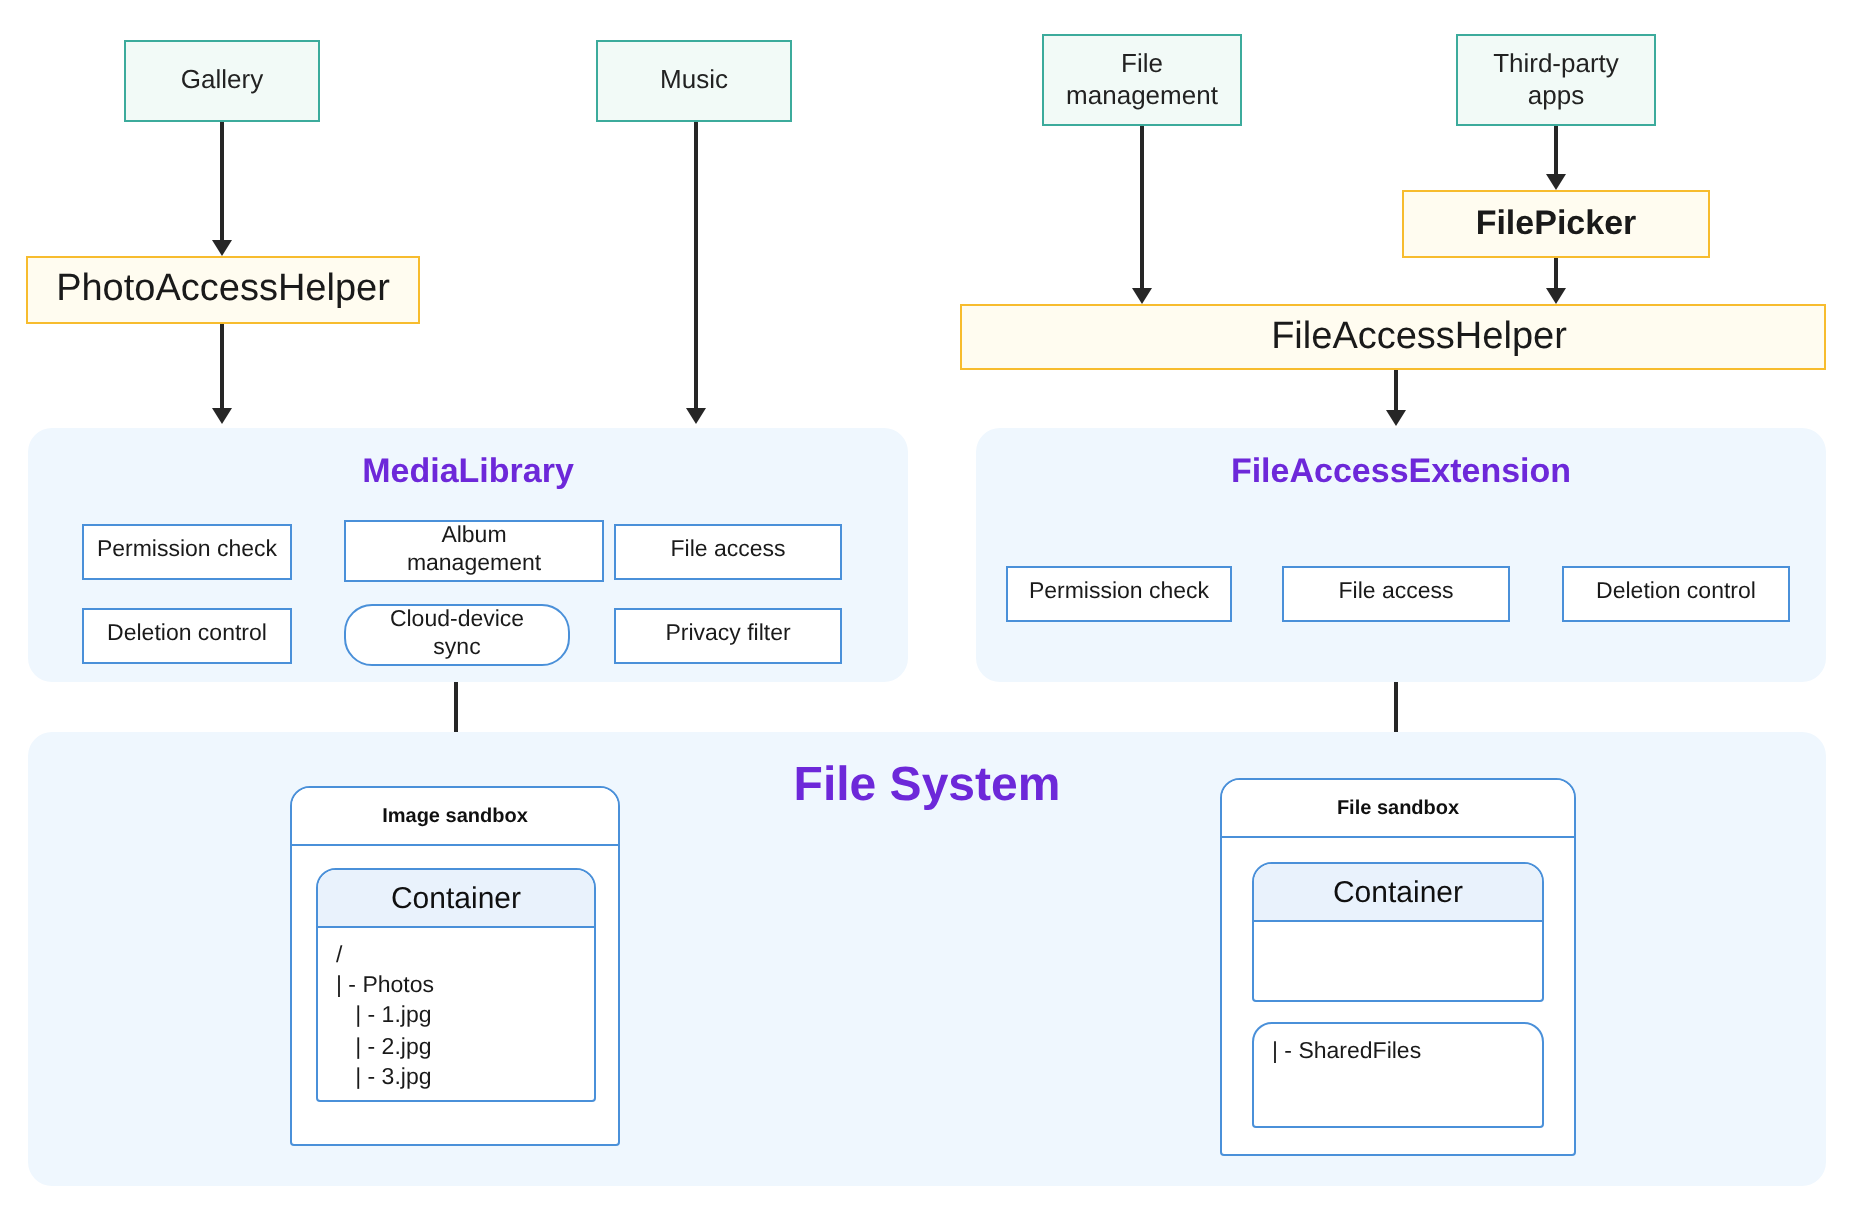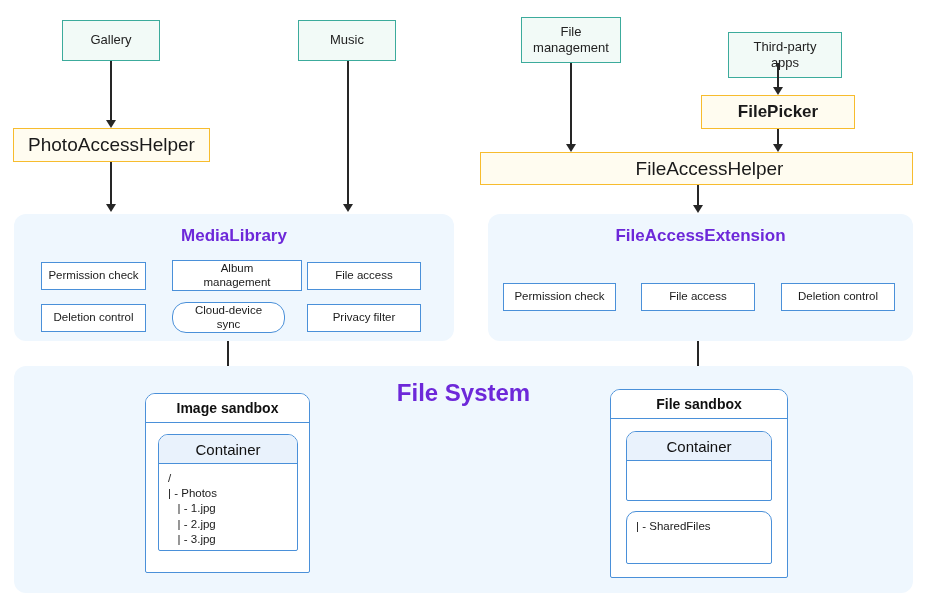--- a/index.html
+++ b/index.html
@@ -80,21 +80,21 @@
     position: absolute;
     left: 0; right: 0; top: 0;
     height: 28px;
     border-bottom: 1.3px solid #4a90d9;
     border-radius: 9px 9px 0 0;
     background: #ffffff;
     display: flex;
     align-items: center;
     justify-content: center;
     font-weight: bold;
-    font-size: 14px;
+    font-size: 10px;
     color: #101010;
   }
 
   
   .card {
     border: 1.2px solid #4a90d9;
     border-radius: 10px 10px 2px 2px;
     background: #ffffff;
     overflow: hidden;
   }
@@ -138,21 +138,21 @@
 
 <div class="abs app-box" style="left:298px; top:20px; width:98px; height:41px;">
   <span>Music</span>
 </div>
 
 <div class="abs app-box" style="left:521px; top:17px; width:100px; height:46px;">
   <span style="white-space: pre;">File
 management</span>
 </div>
 
-<div class="abs app-box" style="left:728px; top:32px; width:114px; height:46px;">
+<div class="abs app-box" style="left:728px; top:17px; width:100px; height:46px;">
   <span style="white-space: pre;">Third-party
 apps</span>
 </div>
 
 <div class="abs arrow-line" style="left:110px; top:61px; height:60px;"></div>
 <div class="abs arrow-head" style="left:106px; top:120px;"></div>
 
 <div class="abs arrow-line" style="left:347px; top:61px; height:144px;"></div>
 <div class="abs arrow-head" style="left:343px; top:204px;"></div>
 

